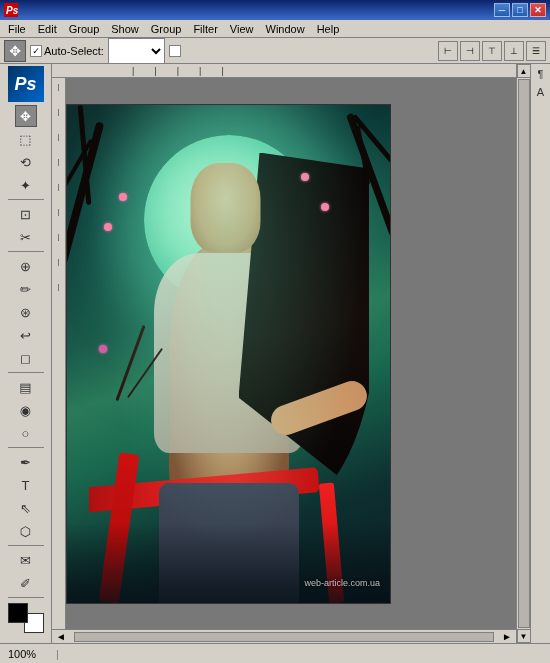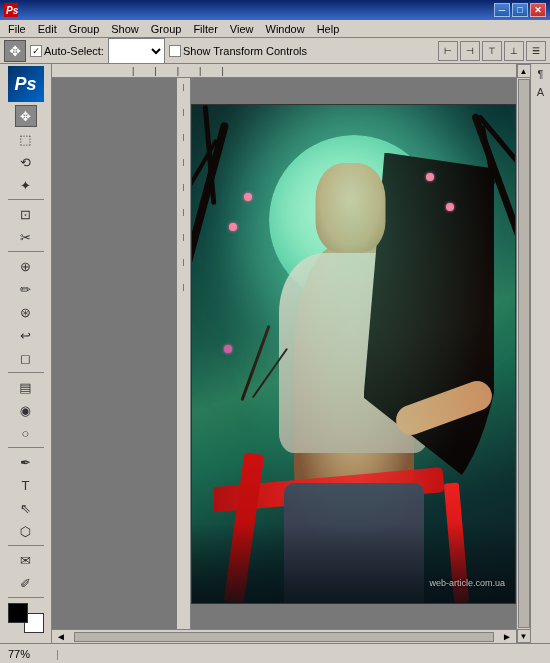--- a/index.html
+++ b/index.html
@@ -230,21 +230,21 @@
       display: flex;
       align-items: center;
     }
     #canvas-container {
       flex: 1;
       position: relative;
       overflow: hidden;
       background: #787878;
       display: flex;
       align-items: center;
-      justify-content: flex-end;
+      justify-content: flex-start;
     }
     #image-frame {
       position: relative;
       width: 325px;
       height: 500px;
       border: 1px solid #333;
       overflow: hidden;
     }
     
     #fantasy-image {
@@ -419,21 +419,20 @@
   <div class="tool-btn selected" style="font-size:14px;">✥</div>
   <div class="auto-select-label">
     <div class="checkbox-box">✓</div>
     <span>Auto-Select:</span>
   </div>
   <select class="dropdown-sel">
     <option>Group</option>
   </select>
   <div class="transform-label">
     <div class="checkbox-box"></div>
-    <span>Show Transform Controls</span>
   </div>
   <div class="options-spacer"></div>
   <div class="toolbar-icons-right">
     <div class="small-btn">⊢</div>
     <div class="small-btn">⊣</div>
     <div class="small-btn">⊤</div>
     <div class="small-btn">⊥</div>
     <div class="small-btn">☰</div>
   </div>
 </div>
@@ -566,15 +565,15 @@
   </div>
 
   <div id="right-panel">
     <div class="right-tool-btn">¶</div>
     <div class="right-tool-btn">A</div>
   </div>
 
 </div>
 
 <div id="status-bar">
-  <span class="status-zoom">77%</span>
+  <span class="status-zoom">100%</span>
   <span style="color:#808080;">|</span>
 </div>
 
 </body></html>

